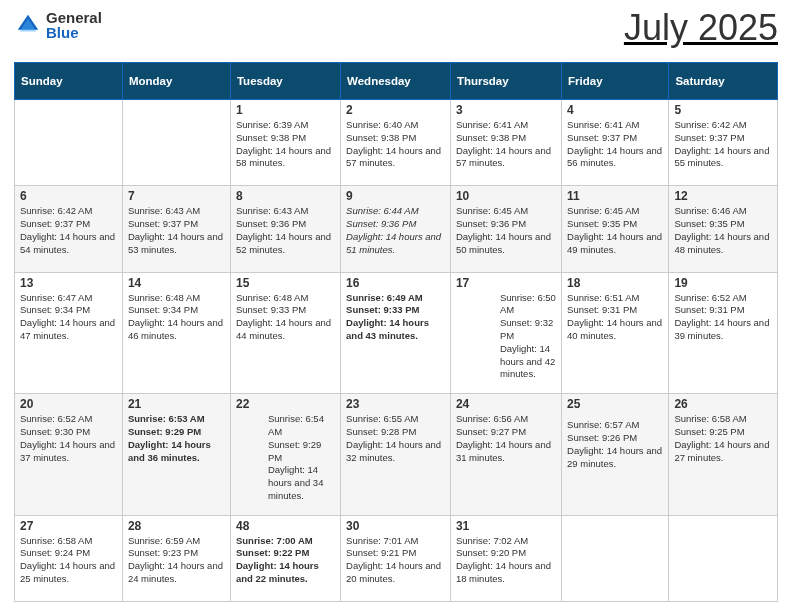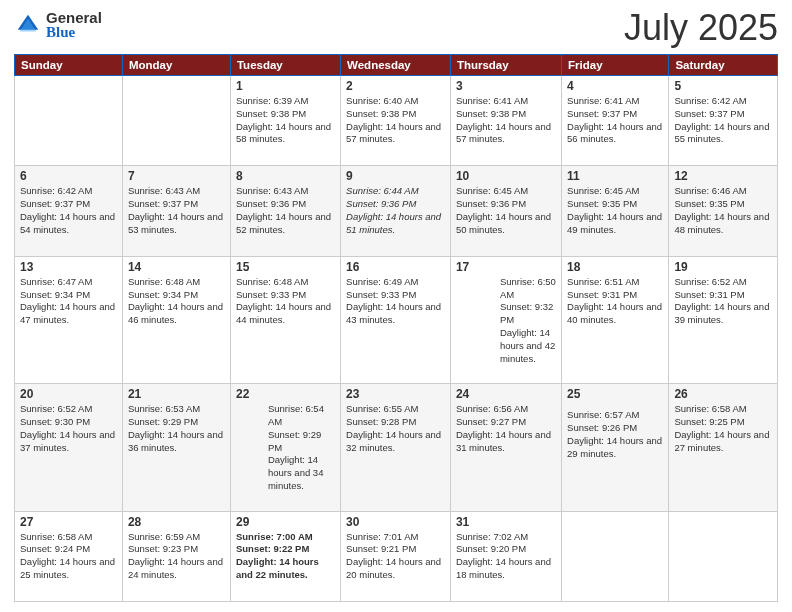--- a/index.html
+++ b/index.html
@@ -9,20 +9,21 @@
       font-family: Arial, sans-serif;
       background: #fff;
       overflow: hidden;
     }
     .page {
       width: 792px;
       height: 612px;
       padding: 10px 14px;
       display: flex;
       flex-direction: column;
+      gap: 8px;
     }
     .header {
       display: flex;
       justify-content: space-between;
       align-items: flex-start;
       margin-bottom: 8px;
     }
     .logo {
       display: flex;
       align-items: center;
@@ -35,49 +36,49 @@
     }
     .logo-general {
       font-size: 15px;
       font-weight: bold;
       color: #333;
     }
     .logo-blue {
       font-size: 15px;
       font-weight: bold;
       color: #1565c0;
-      font-family: Liberation Serif, serif;
     }
     .logo-icon {
       width: 28px;
       height: 28px;
     }
     .title-section {
       text-align: center;
+      text-decoration: underline;
     }
     .month-title {
       font-size: 36px;
       font-weight: normal;
       color: #333;
       line-height: 1;
     }
     .subtitle {
       font-size: 13px;
       color: #555;
     }
     .calendar {
       width: 100%;
       border-collapse: collapse;
       flex: 1;
     }
     .calendar th {
-      background-color: #7f1d1d;
+      background-color: #0c4a6e;
       color: white;
       text-align: left;
-      padding: 4px 6px;
+      padding: 12px 6px;
       font-size: 11.5px;
       font-weight: bold;
       border: 1px solid #1565c0;
     }
     .calendar td {
       border: 1px solid #ccc;
       vertical-align: top;
       padding: 3px 5px;
       width: 113px;
       height: 80px;
@@ -227,21 +228,21 @@
 Daylight: 14 hours and 46 minutes.</div>
           </td>
           <td>
             <span class="day-number">15</span>
             <div class="day-detail" style="white-space: pre-line;">Sunrise: 6:48 AM
 Sunset: 9:33 PM
 Daylight: 14 hours and 44 minutes.</div>
           </td>
           <td>
             <span class="day-number">16</span>
-            <div class="day-detail" style="white-space: pre-line;">Sunrise: 6:49 AM
+            <div class="day-detail" style="white-space: pre-line; font-weight: bold;">Sunrise: 6:49 AM
 Sunset: 9:33 PM
 Daylight: 14 hours and 43 minutes.</div>
           </td>
           <td>
             <span class="day-number">17</span>
             <div class="day-detail" style="white-space: pre-line; margin-left: 44px;">Sunrise: 6:50 AM
 Sunset: 9:32 PM
 Daylight: 14 hours and 42 minutes.</div>
           </td>
           <td>
@@ -259,21 +260,21 @@
         </tr>
         <tr>
           <td>
             <span class="day-number">20</span>
             <div class="day-detail" style="white-space: pre-line;">Sunrise: 6:52 AM
 Sunset: 9:30 PM
 Daylight: 14 hours and 37 minutes.</div>
           </td>
           <td>
             <span class="day-number">21</span>
-            <div class="day-detail" style="white-space: pre-line;">Sunrise: 6:53 AM
+            <div class="day-detail" style="white-space: pre-line; font-weight: bold;">Sunrise: 6:53 AM
 Sunset: 9:29 PM
 Daylight: 14 hours and 36 minutes.</div>
           </td>
           <td>
             <span class="day-number">22</span>
             <div class="day-detail" style="white-space: pre-line; margin-left: 32px;">Sunrise: 6:54 AM
 Sunset: 9:29 PM
 Daylight: 14 hours and 34 minutes.</div>
           </td>
           <td>
@@ -308,21 +309,21 @@
 Sunset: 9:24 PM
 Daylight: 14 hours and 25 minutes.</div>
           </td>
           <td>
             <span class="day-number">28</span>
             <div class="day-detail" style="white-space: pre-line;">Sunrise: 6:59 AM
 Sunset: 9:23 PM
 Daylight: 14 hours and 24 minutes.</div>
           </td>
           <td>
-            <span class="day-number">29</span>
+            <span class="day-number">48</span>
             <div class="day-detail" style="white-space: pre-line; font-weight: bold;">Sunrise: 7:00 AM
 Sunset: 9:22 PM
 Daylight: 14 hours and 22 minutes.</div>
           </td>
           <td>
             <span class="day-number">30</span>
             <div class="day-detail" style="white-space: pre-line;">Sunrise: 7:01 AM
 Sunset: 9:21 PM
 Daylight: 14 hours and 20 minutes.</div>
           </td>

